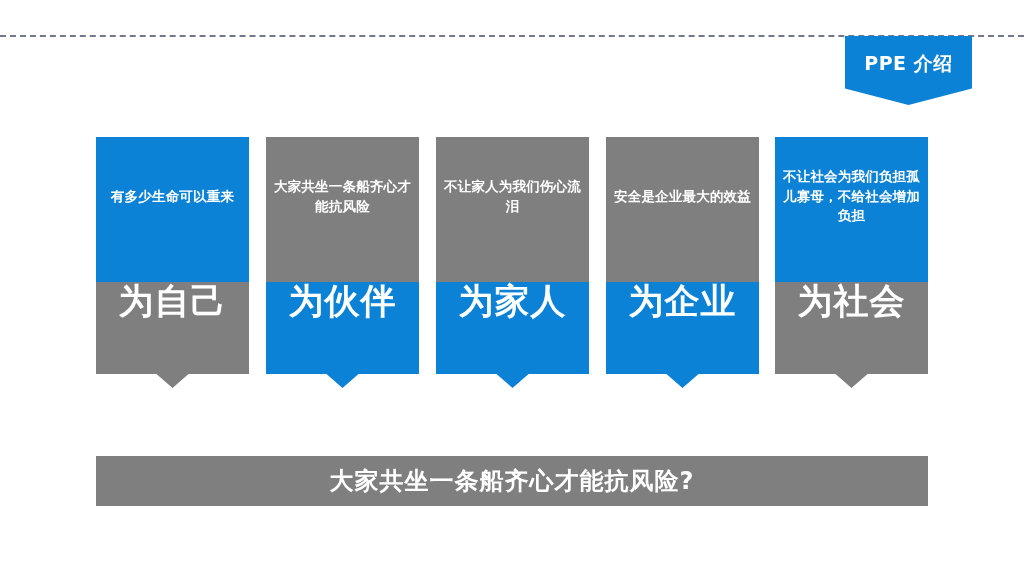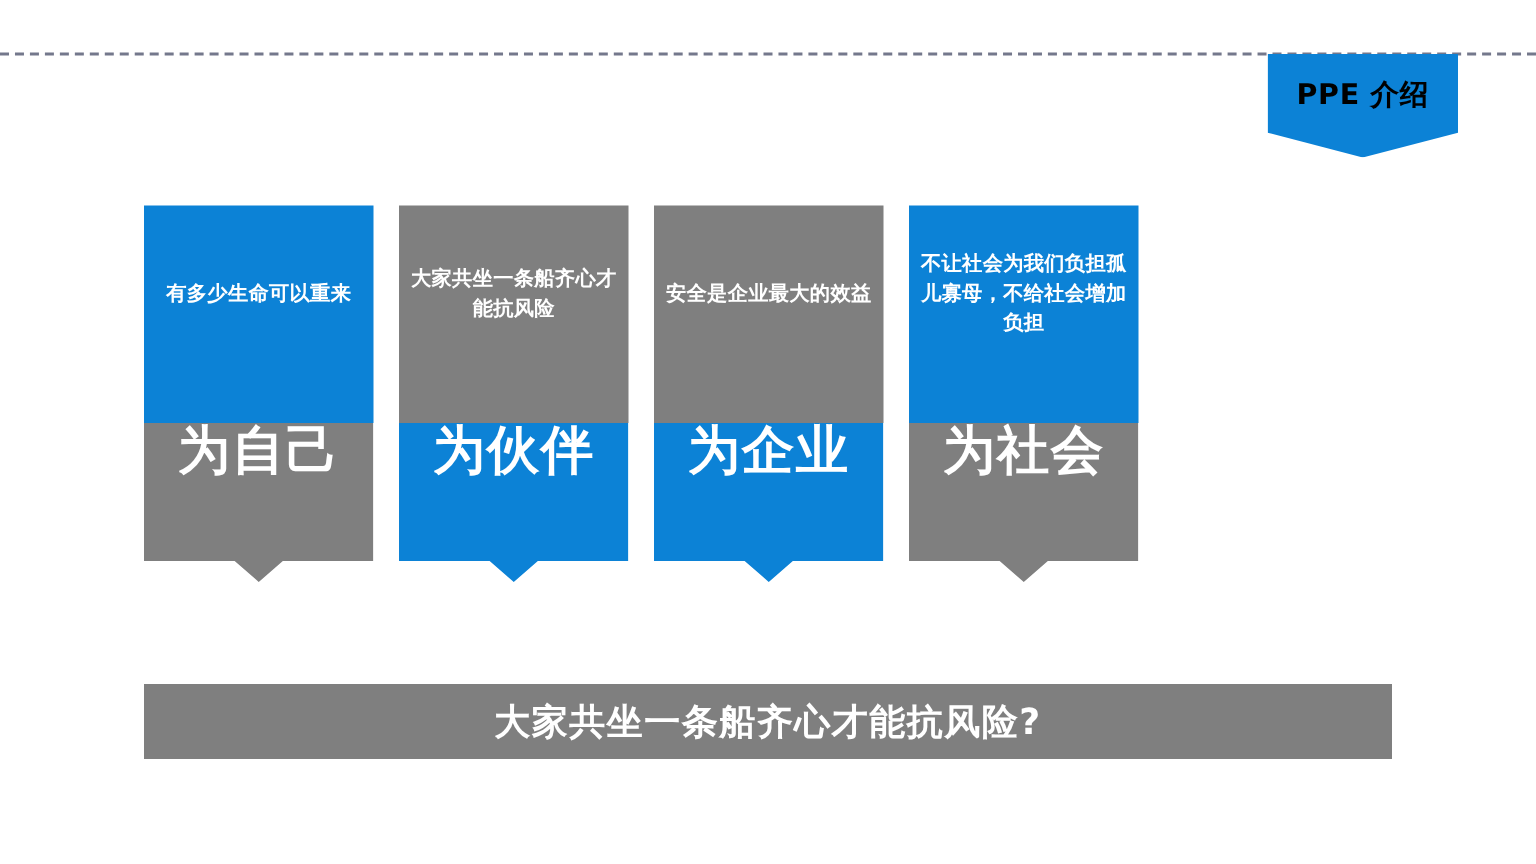--- a/index.html
+++ b/index.html
@@ -42,21 +42,21 @@
     width: 127px;
     height: 69px;
     background: #0c82d6;
     -webkit-clip-path: polygon(0 0, 100% 0, 100% 76%, 50% 100%, 0 76%);
     clip-path: polygon(0 0, 100% 0, 100% 76%, 50% 100%, 0 76%);
     display: flex;
     align-items: flex-start;
     justify-content: center;
   }
   .ribbon-label {
-    color: #000000;
+    color: #ffffff;
     font-size: 19px;
     font-weight: bold;
     line-height: 1;
     margin-top: 18px;
     letter-spacing: 0.5px;
     white-space: nowrap;
   }
 
   
   .card-row {
@@ -203,20 +203,28 @@
 
     <div class="card">
       <div class="card-top gray">
         <div class="slogan">大家共坐一条船齐心才能抗风险</div>
       </div>
       <div class="card-bottom blue">
         <div class="card-label">为伙伴</div>
       </div>
     </div>
 
+    <div class="card">
+      <div class="card-top gray">
+        <div class="slogan">不让家人为我们伤心流泪</div>
+      </div>
+      <div class="card-bottom blue">
+        <div class="card-label">为家人</div>
+      </div>
+    </div>
 
     <div class="card">
       <div class="card-top gray">
         <div class="slogan">安全是企业最大的效益</div>
       </div>
       <div class="card-bottom blue">
         <div class="card-label">为企业</div>
       </div>
     </div>
 

